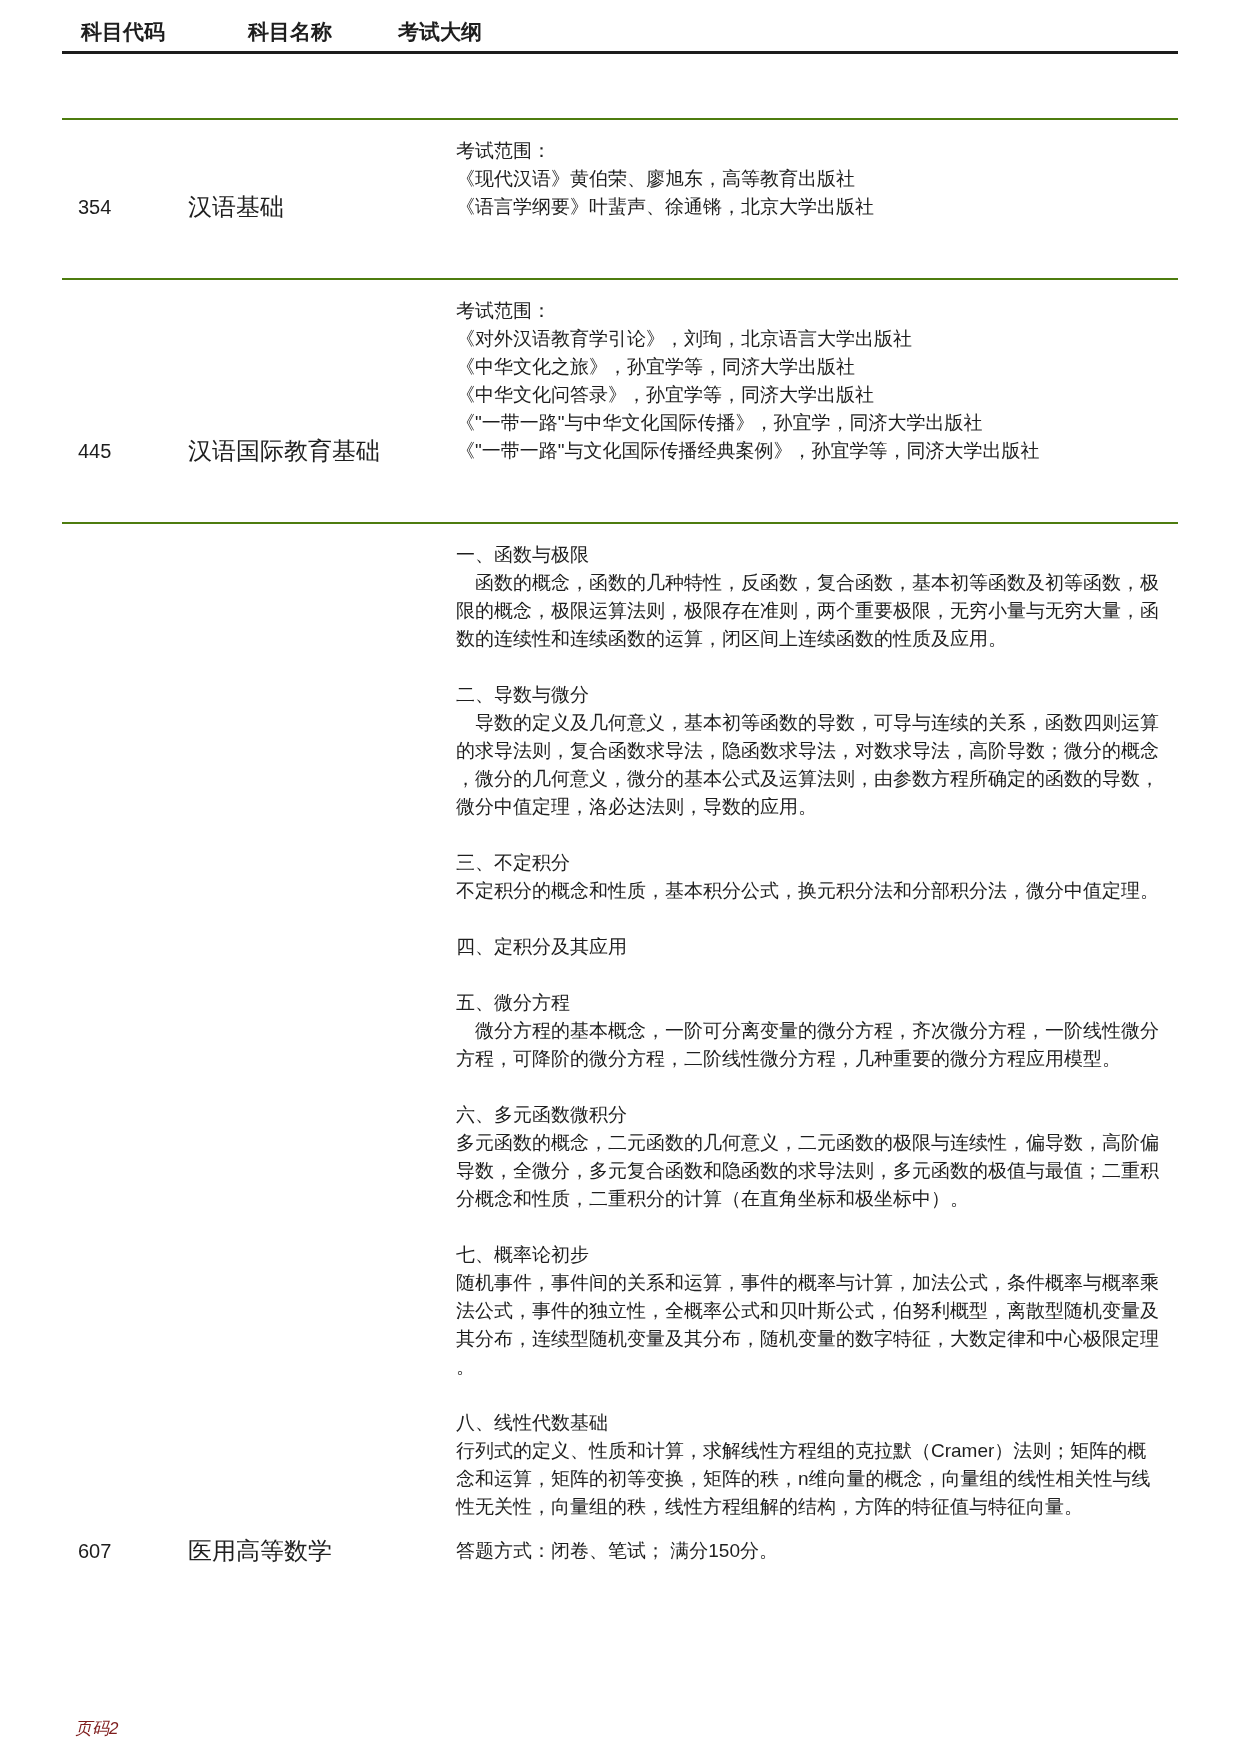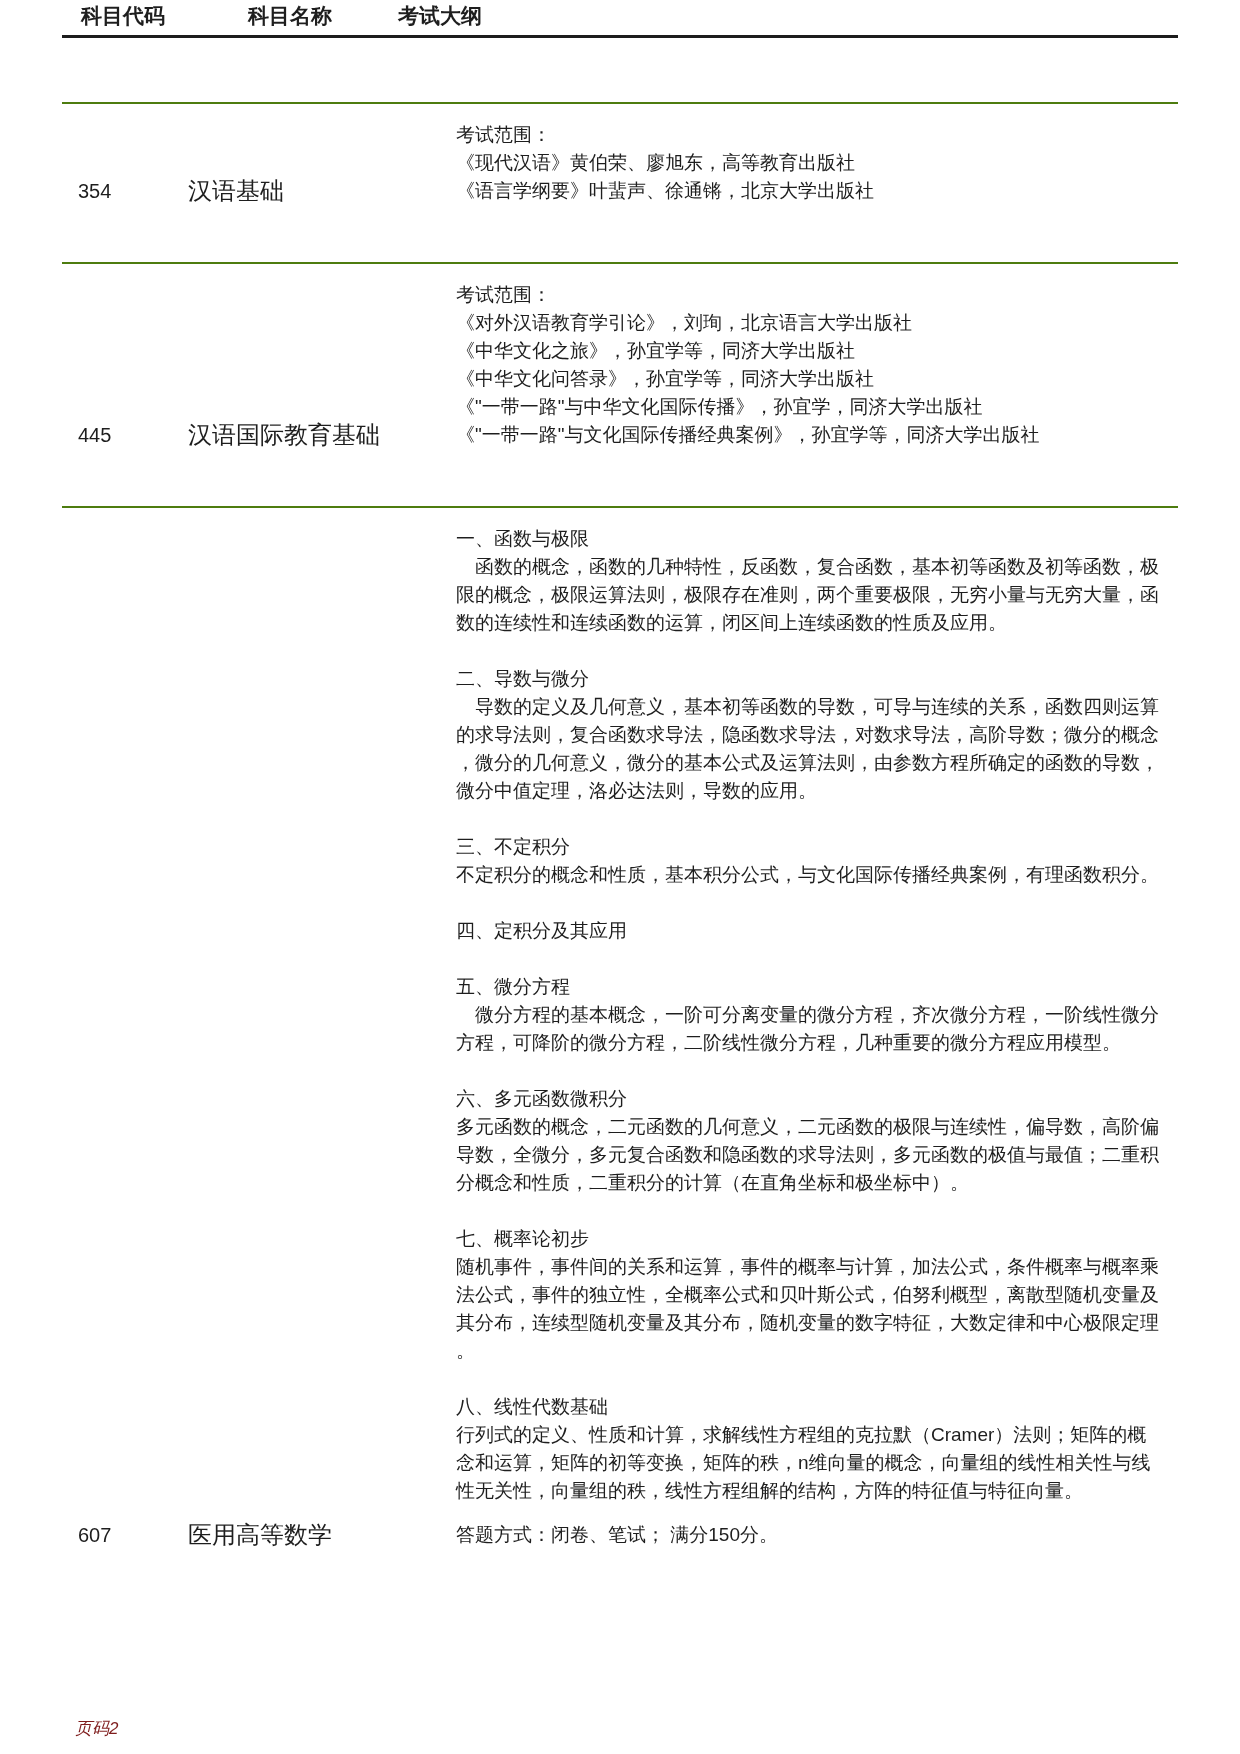--- a/index.html
+++ b/index.html
@@ -3,21 +3,21 @@
 <meta charset="utf-8">
 <style>
   html, body { margin: 0; padding: 0; background: #e8e8e8; }
   .page {
     position: relative;
     width: 1240px;
     height: 1754px;
     margin: 0 auto;
     background: #ffffff;
     box-sizing: border-box;
-    padding: 0 62px 0 62px;
+    padding: 16px 62px 0 62px;
     font-family: "Liberation Sans", "DejaVu Sans", sans-serif;
     color: #1e1e1e;
     overflow: hidden;
   }
   .doc-header {
     display: flex;
     align-items: baseline;
     font-weight: bold;
     font-size: 21px;
     line-height: 28px;
@@ -111,21 +111,21 @@
       <div class="outline-section">
         <div>二、导数与微分</div>
         <div class="pre">　导数的定义及几何意义，基本初等函数的导数，可导与连续的关系，函数四则运算
 的求导法则，复合函数求导法，隐函数求导法，对数求导法，高阶导数；微分的概念
 ，微分的几何意义，微分的基本公式及运算法则，由参数方程所确定的函数的导数，
 微分中值定理，洛必达法则，导数的应用。</div>
       </div>
 
       <div class="outline-section">
         <div>三、不定积分</div>
-        <div class="pre">不定积分的概念和性质，基本积分公式，与文化国际传播经典案例，有理函数积分。</div>
+        <div class="pre">不定积分的概念和性质，基本积分公式，换元积分法和分部积分法，微分中值定理。</div>
       </div>
 
       <div class="outline-section">
         <div>四、定积分及其应用</div>
       </div>
 
       <div class="outline-section">
         <div>五、微分方程</div>
         <div class="pre">　微分方程的基本概念，一阶可分离变量的微分方程，齐次微分方程，一阶线性微分
 方程，可降阶的微分方程，二阶线性微分方程，几种重要的微分方程应用模型。</div>

